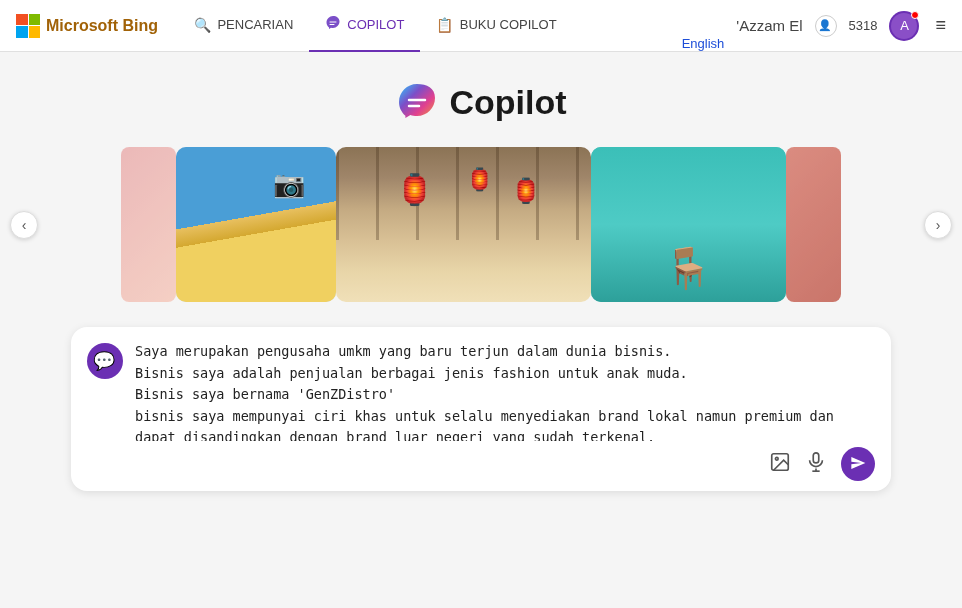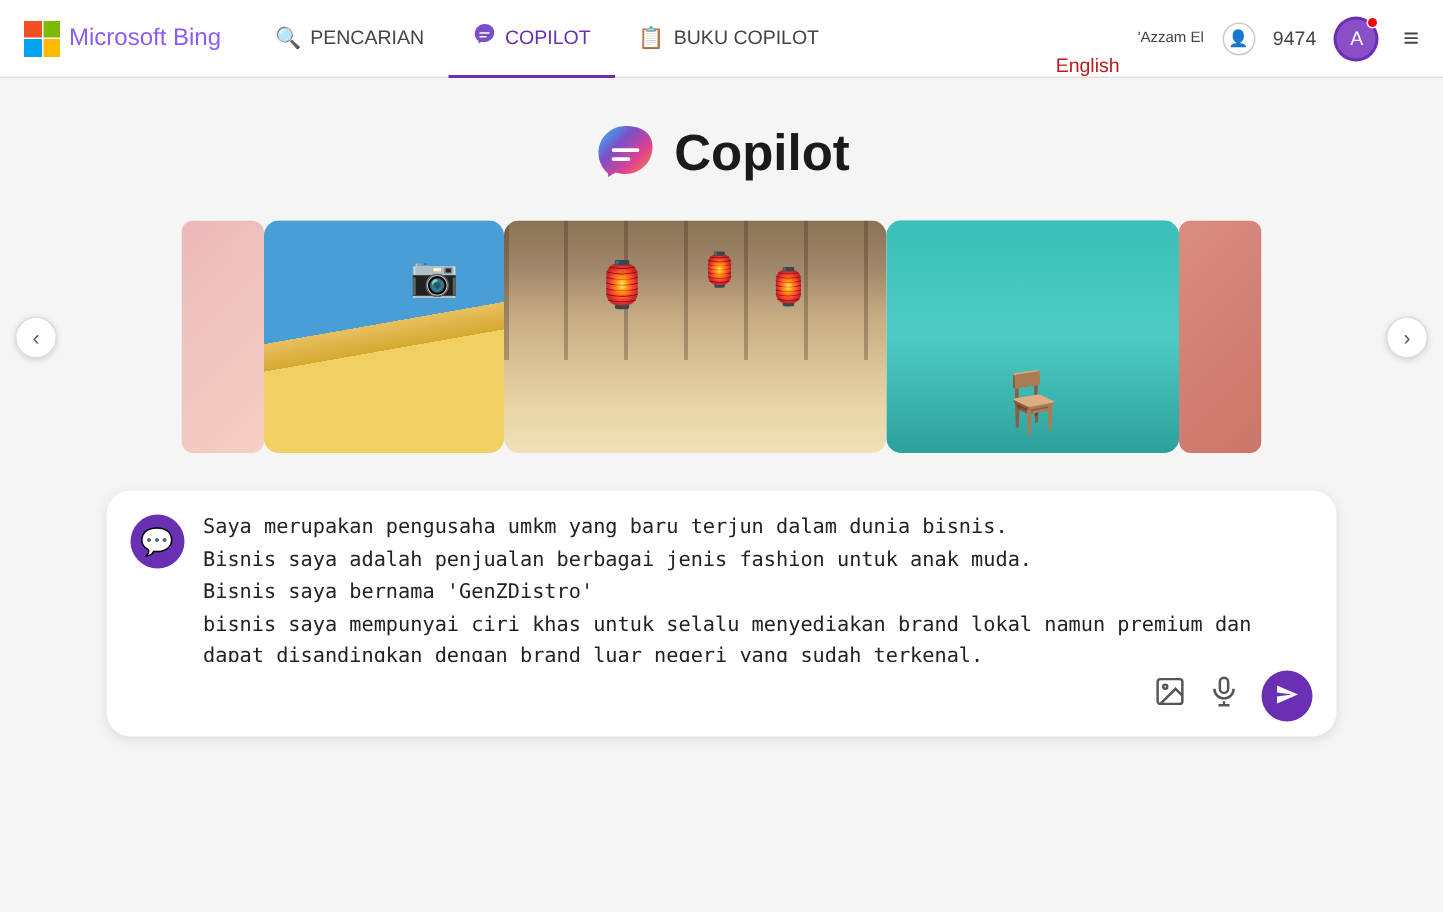--- a/index.html
+++ b/index.html
@@ -22,34 +22,34 @@
       margin-right: 16px;
     }
     .ms-logo {
       width: 24px; height: 24px;
       display: grid; grid-template-columns: 1fr 1fr; grid-template-rows: 1fr 1fr; gap: 1px;
     }
     .ms-logo span:nth-child(1) { background: #f25022; }
     .ms-logo span:nth-child(2) { background: #7fba00; }
     .ms-logo span:nth-child(3) { background: #00a4ef; }
     .ms-logo span:nth-child(4) { background: #ffb900; }
-    .logo-text { font-size: 16px; font-weight: 400; color: #8b5cf6; }
+    .logo-text { font-size: 16px; font-weight: 700; color: #a16207; }
     .nav-items { display: flex; align-items: center; gap: 0; flex: 1; }
     .nav-item {
       display: flex; align-items: center; gap: 6px;
       padding: 0 16px; height: 52px;
       font-size: 13px; font-weight: 500; color: #444;
       cursor: pointer; border-bottom: 2px solid transparent;
       text-decoration: none;
     }
     .nav-item.active { color: #6b2fb3; border-bottom: 2px solid #6b2fb3; }
     .nav-icon { font-size: 14px; }
     .header-right { display: flex; align-items: center; gap: 12px; margin-left: auto; }
-    .lang-btn { font-size: 13px; color: #b91c1c; cursor: pointer; margin-top: 35px; }
-    .user-name { font-size: 10px; color: #444; }
+    .lang-btn { font-size: 13px; color: #1d4ed8; cursor: pointer; margin-top: 35px; }
+    .user-name { font-size: 15px; color: #444; }
     .user-icon { width: 22px; height: 22px; border-radius: 50%; border: 1px solid #ccc; display: flex; align-items: center; justify-content: center; font-size: 11px; cursor: pointer; }
     .points { font-size: 13px; color: #444; }
     .avatar { width: 30px; height: 30px; border-radius: 50%; background: #6b2fb3; display: flex; align-items: center; justify-content: center; position: relative; cursor: pointer; }
     .avatar-inner { width: 26px; height: 26px; border-radius: 50%; background: #8a4fc7; display: flex; align-items: center; justify-content: center; font-size: 13px; color: #fff; }
     .avatar-dot { position: absolute; top: 0; right: 0; width: 8px; height: 8px; background: red; border-radius: 50%; border: 1.5px solid #fff; }
     .menu-icon { font-size: 18px; cursor: pointer; color: #444; margin-left: 4px; }
 
     
     .main { background: #f5f5f5; display: flex; flex-direction: column; align-items: center; height: calc(608px - 52px); position: relative; overflow: hidden; }
 
@@ -123,21 +123,21 @@
     <a class="nav-item">
       <span class="nav-icon">📋</span>
       <span>BUKU COPILOT</span>
     </a>
   </nav>
 
   <div class="header-right">
     <span class="lang-btn">English</span>
     <span class="user-name">'Azzam El</span>
     <div class="user-icon">👤</div>
-    <span class="points">9474</span>
+    <span class="points">5318</span>
     <div class="avatar">
       <div class="avatar-inner">A</div>
       <div class="avatar-dot"></div>
     </div>
     <span class="menu-icon">≡</span>
   </div>
 </header>
 
 <main class="main">
 

